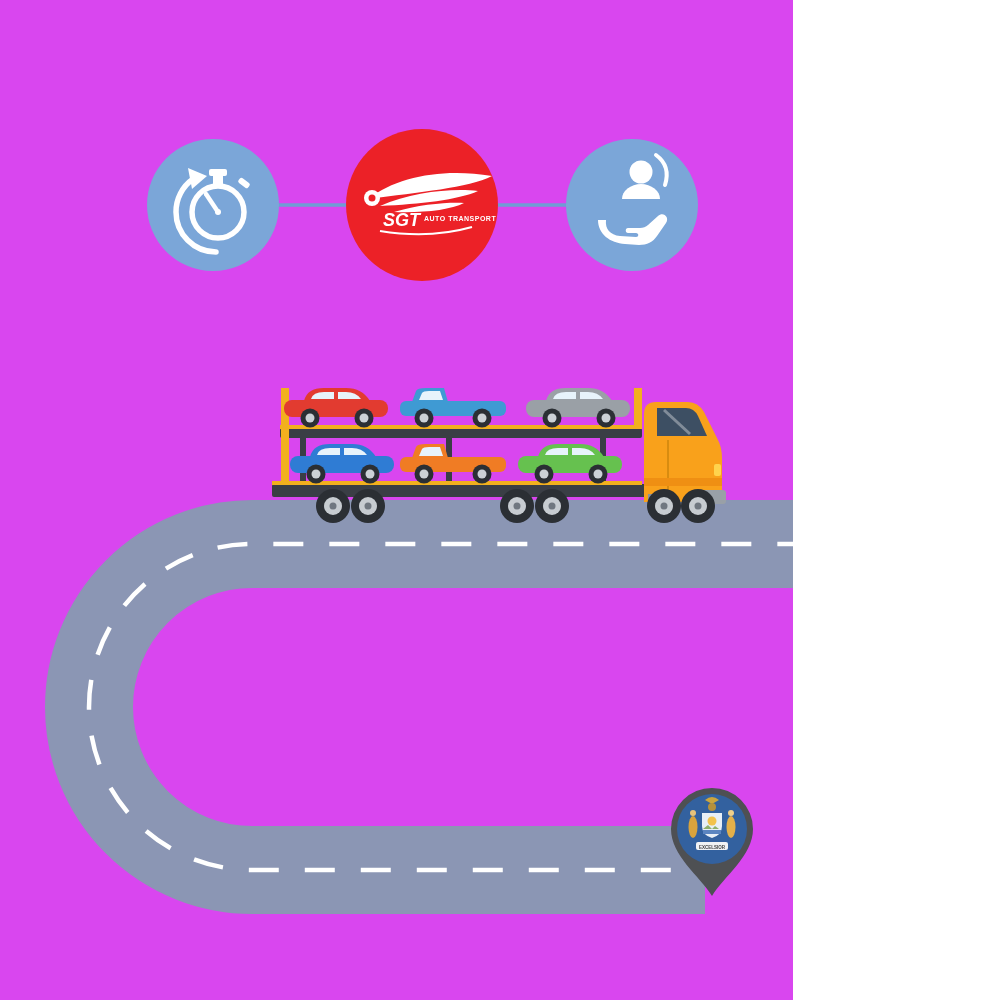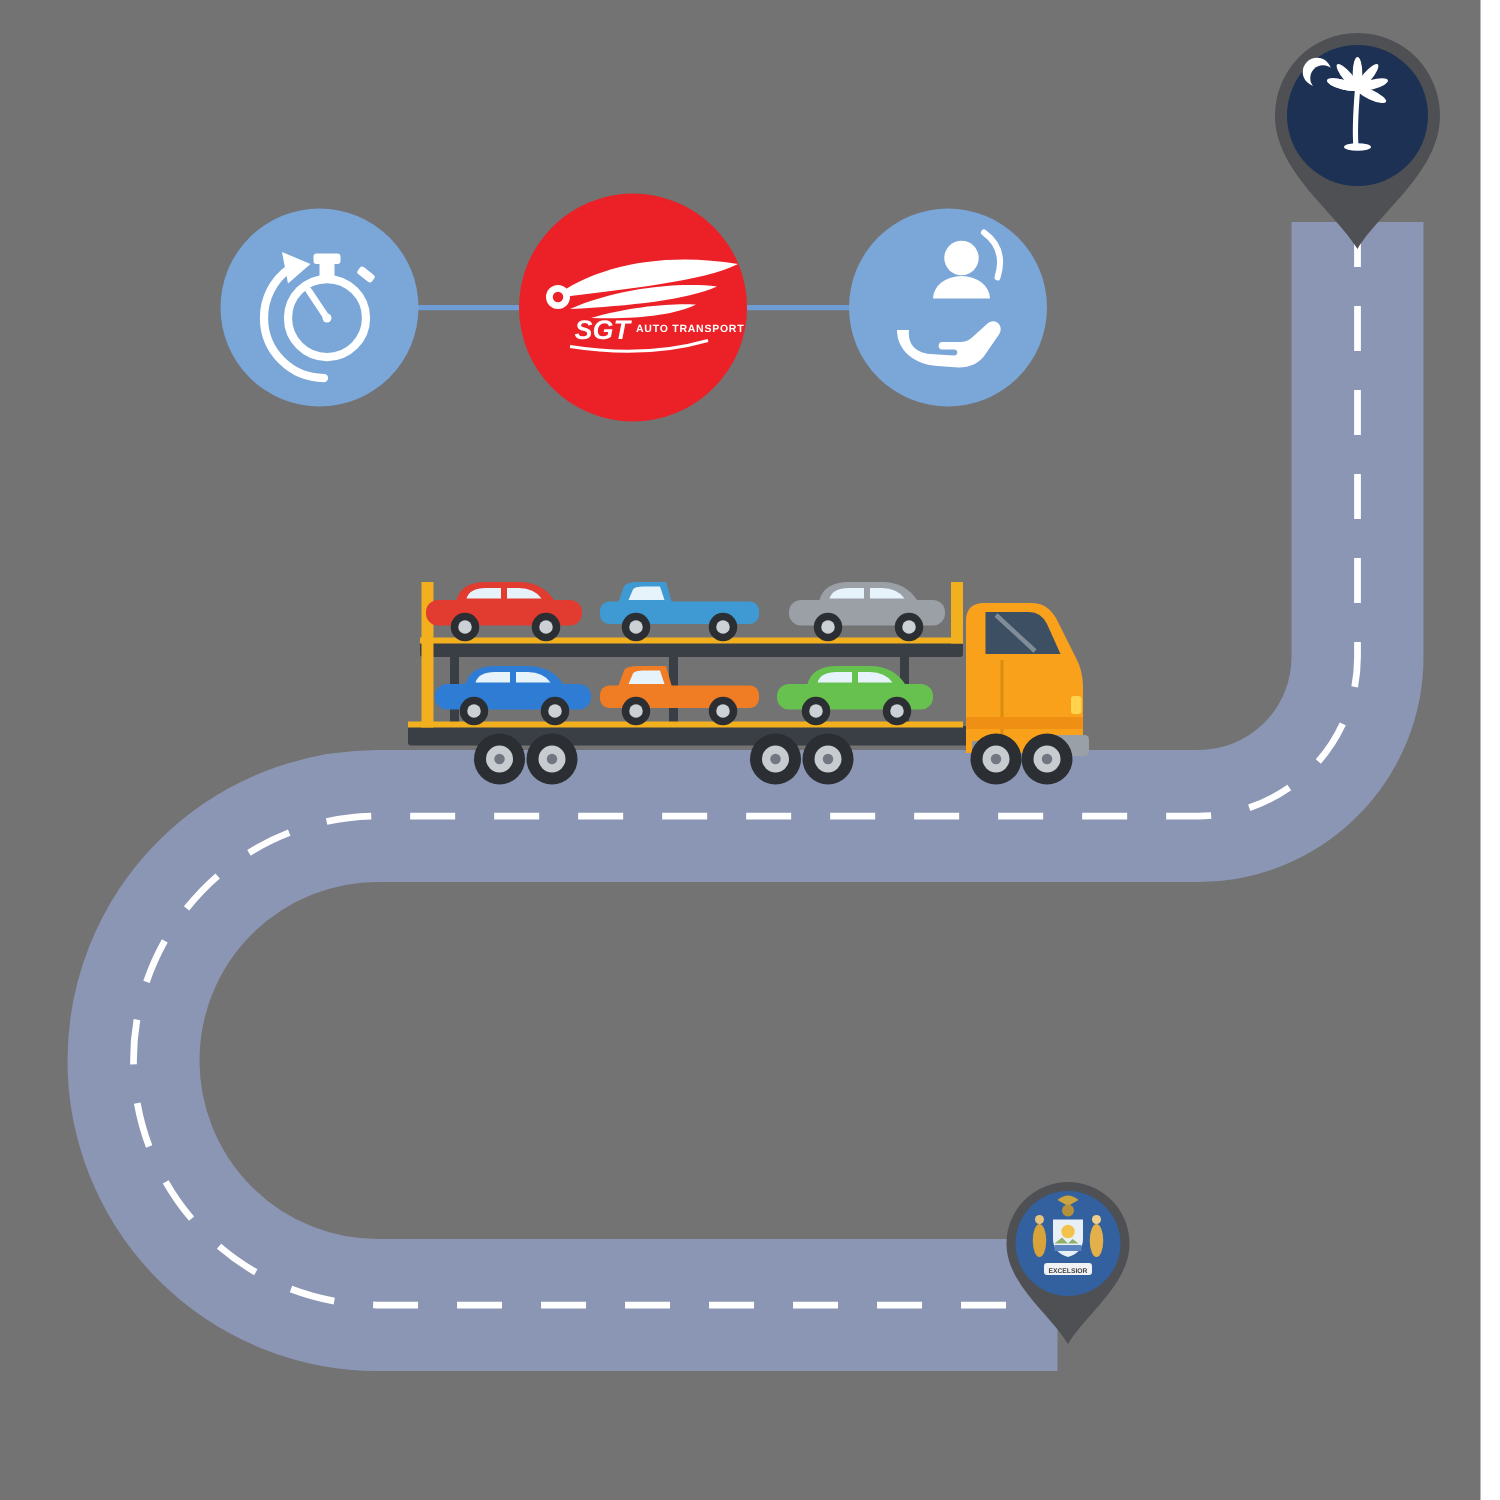--- a/index.html
+++ b/index.html
@@ -1,16 +1,16 @@
 <!DOCTYPE html>
 <html><head>
 <meta charset="utf-8">
 <style>
   html,body{margin:0;padding:0;background:#ffffff;}
-  .canvas{position:relative;width:987px;height:1000px;background:#737373;overflow:hidden;
+  .canvas{position:relative;width:793px;height:1000px;background:#d946ef;overflow:hidden;
           font-family:"Liberation Sans", sans-serif;}
   svg{display:block;}
   text{font-family:"Liberation Sans", sans-serif;}
   .brand-text{font-weight:bold;font-style:italic;}
   .tagline-text{font-weight:bold;letter-spacing:.5px;}
   .motto-text{font-weight:bold;}
 </style>
 </head>
 <body>
 

